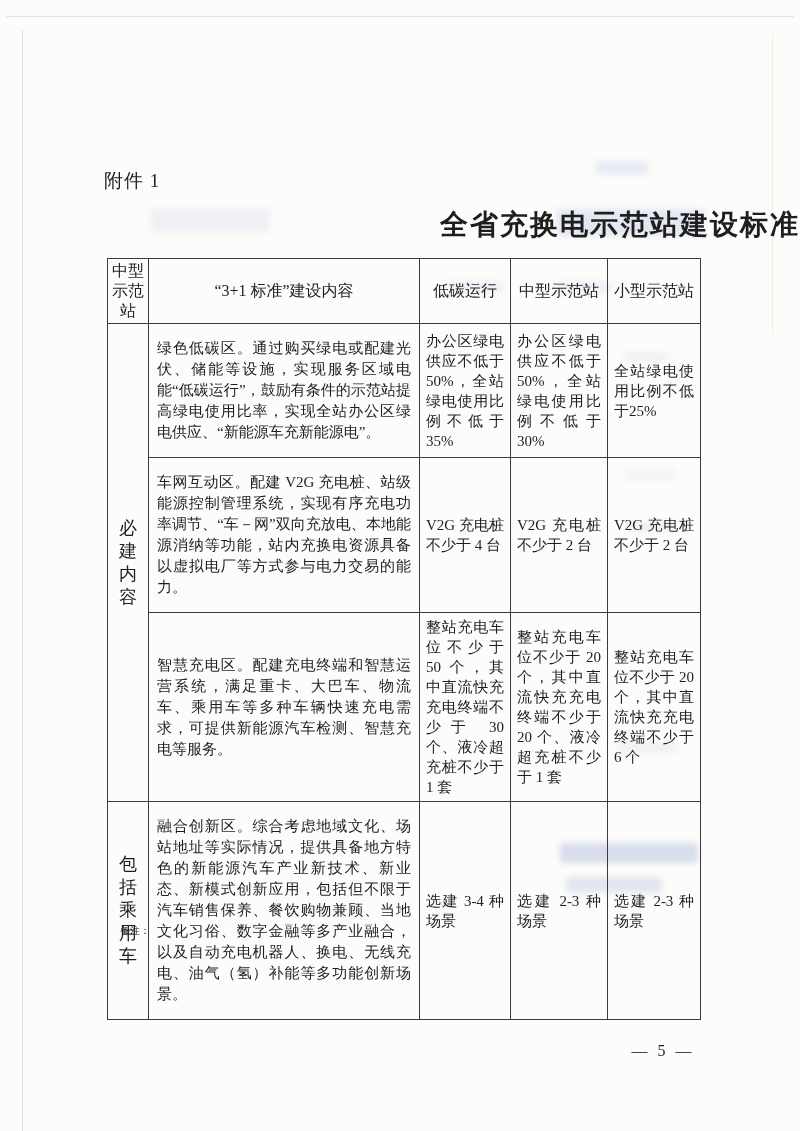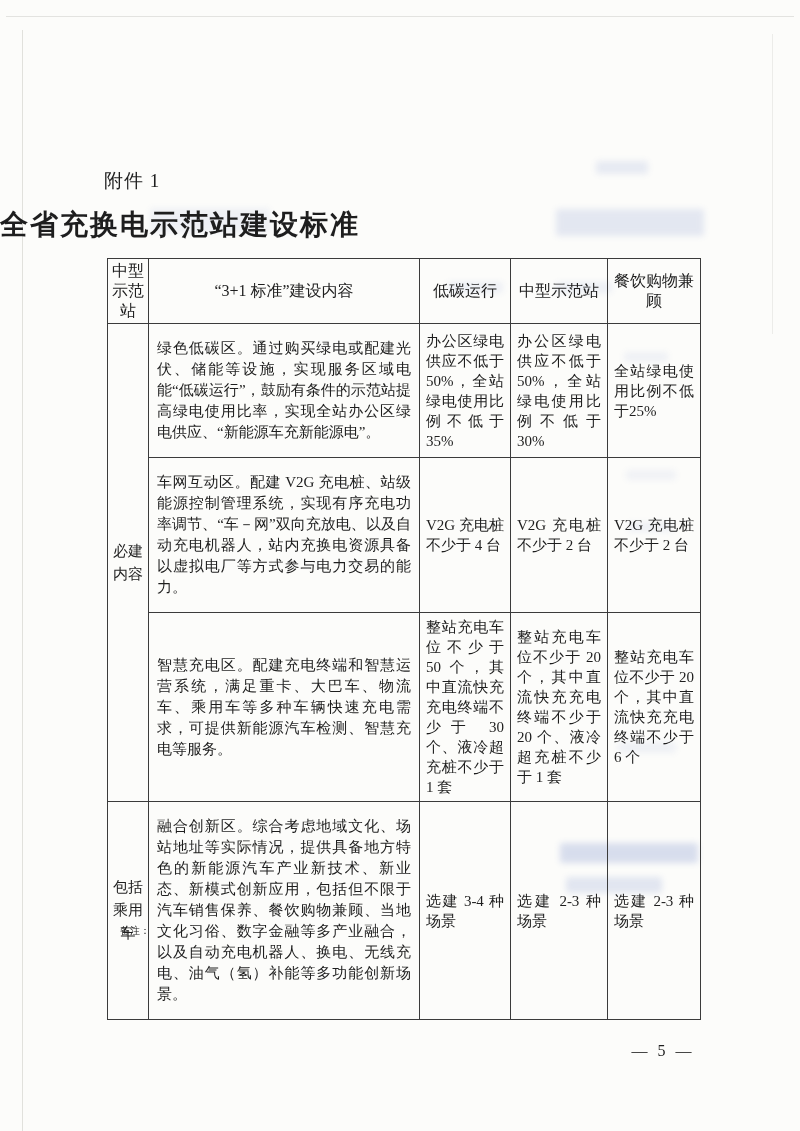--- a/index.html
+++ b/index.html
@@ -22,21 +22,21 @@
     position:absolute; background:#5a74c0; filter:blur(3px);
     border-radius:2px; pointer-events:none;
   }
 
   .attachment {
     position:absolute; left:104px; top:168px;
     font-size:19px; letter-spacing:1px;
   }
   .doc-title {
     position:absolute; left:0; top:206px; width:800px;
-    text-align:left; font-size:28px; font-weight:bold; letter-spacing:2px;
+    text-align:right; font-size:28px; font-weight:bold; letter-spacing:2px;
     font-family:"Liberation Sans","DejaVu Sans",sans-serif;
   }
 
   table.standards {
     position:absolute; left:107px; top:258px; width:593px;
     border-collapse:collapse; table-layout:fixed;
   }
   table.standards th, table.standards td {
     border:1px solid #3b3b3b;
     font-weight:normal;
@@ -44,21 +44,21 @@
   }
   tr.h-head  { height:52px; }
   tr.h-r1    { height:114px; }
   tr.h-r2    { height:128px; }
   tr.h-r3    { height:170px; }
   tr.h-r4    { height:190px; }
   th.hcell {
     font-size:16px; text-align:center; line-height:20px; padding:2px;
   }
   td.cat {
-    font-size:15px; text-align:center; line-height:23px; padding:0 5px;
+    font-size:18px; text-align:center; line-height:23px; padding:0 5px;
   }
   td.content {
     font-size:15px; line-height:21px; text-align:justify;
     padding:14px 8px;
   }
   td.station {
     font-size:15px; line-height:20px; text-align:justify;
     padding:4px 6px;
   }
 
@@ -101,31 +101,31 @@
       <col style="width:91px">
       <col style="width:97px">
       <col style="width:93px">
   </colgroup>
   <tbody>
       <tr class="h-head">
     <th class="hcell">中型示范站</th>
     <th class="hcell">“3+1 标准”建设内容</th>
     <th class="hcell">低碳运行</th>
     <th class="hcell">中型示范站</th>
-    <th class="hcell">餐饮购物兼顾</th>
+    <th class="hcell">小型示范站</th>
   </tr>
   <tr class="h-r1">
     <td class="cat" rowspan="3">必建内容</td>
     <td class="content">绿色低碳区。通过购买绿电或配建光伏、储能等设施，实现服务区域电能“低碳运行”，鼓励有条件的示范站提高绿电使用比率，实现全站办公区绿电供应、“新能源车充新能源电”。</td>
     <td class="station">办公区绿电供应不低于50%，全站绿电使用比例不低于35%</td>
     <td class="station">办公区绿电供应不低于50%，全站绿电使用比例不低于30%</td>
     <td class="station">全站绿电使用比例不低于25%</td>
   </tr>
   <tr class="h-r2">
-    <td class="content">车网互动区。配建 V2G 充电桩、站级能源控制管理系统，实现有序充电功率调节、“车－网”双向充放电、以及自动充电机器人，站内充换电资源具备以虚拟电厂等方式参与电力交易的能力。</td>
+    <td class="content">车网互动区。配建 V2G 充电桩、站级能源控制管理系统，实现有序充电功率调节、“车－网”双向充放电、本地能源消纳等功能，站内充换电资源具备以虚拟电厂等方式参与电力交易的能力。</td>
     <td class="station">V2G 充电桩不少于 4 台</td>
     <td class="station">V2G 充电桩不少于 2 台</td>
     <td class="station">V2G 充电桩不少于 2 台</td>
   </tr>
   <tr class="h-r3">
     <td class="content">智慧充电区。配建充电终端和智慧运营系统，满足重卡、大巴车、物流车、乘用车等多种车辆快速充电需求，可提供新能源汽车检测、智慧充电等服务。</td>
     <td class="station">整站充电车位不少于 50 个，其中直流快充充电终端不少于 30 个、液冷超充桩不少于 1 套</td>
     <td class="station">整站充电车位不少于 20 个，其中直流快充充电终端不少于 20 个、液冷超充桩不少于 1 套</td>
     <td class="station">整站充电车位不少于 20 个，其中直流快充充电终端不少于 6 个</td>
   </tr>

